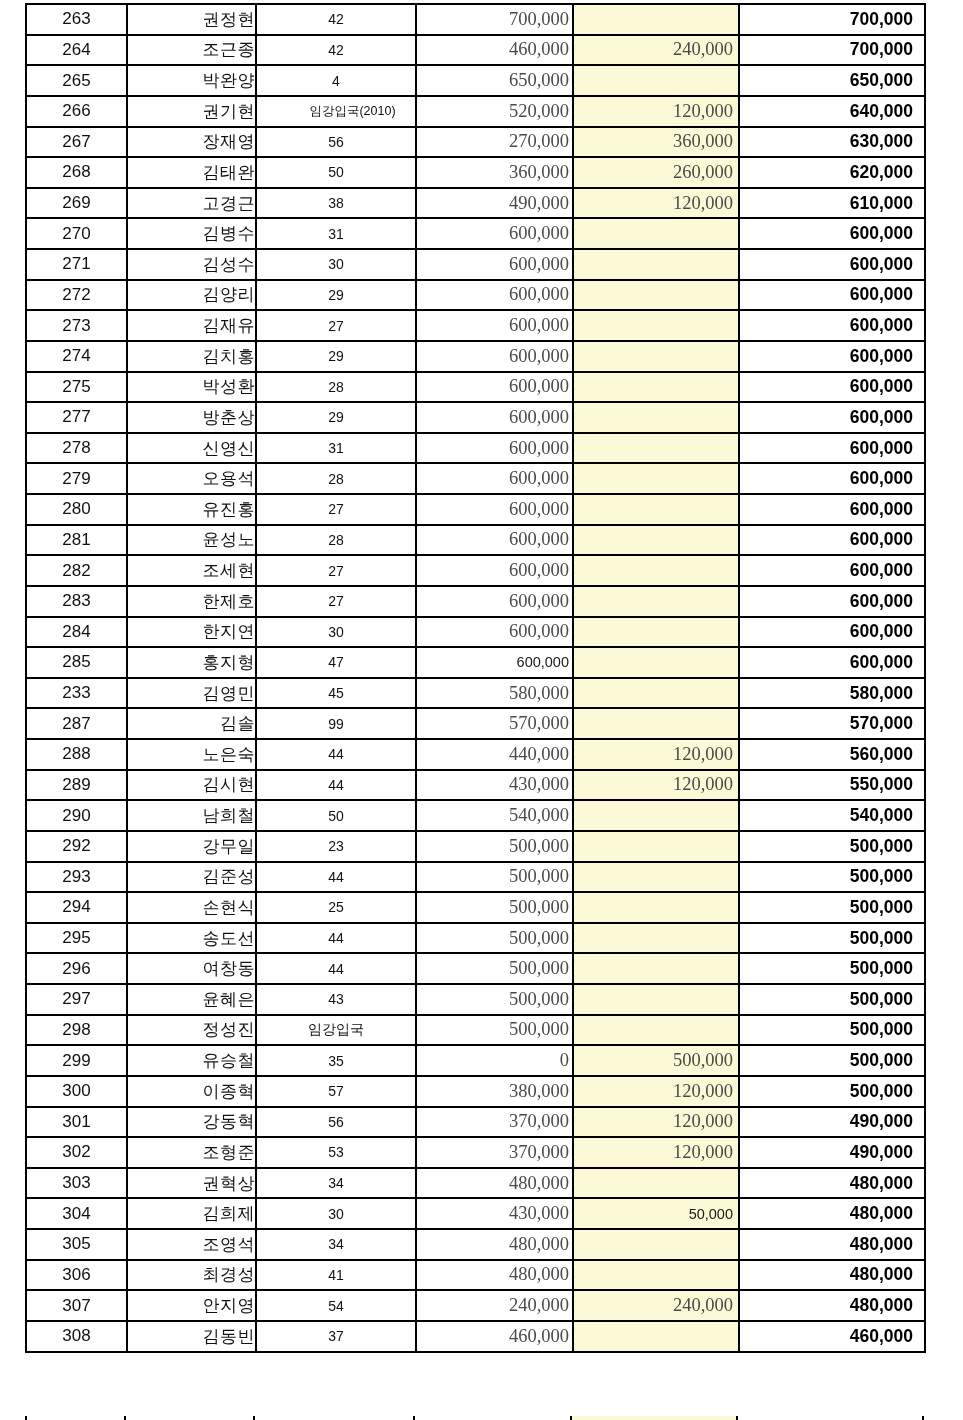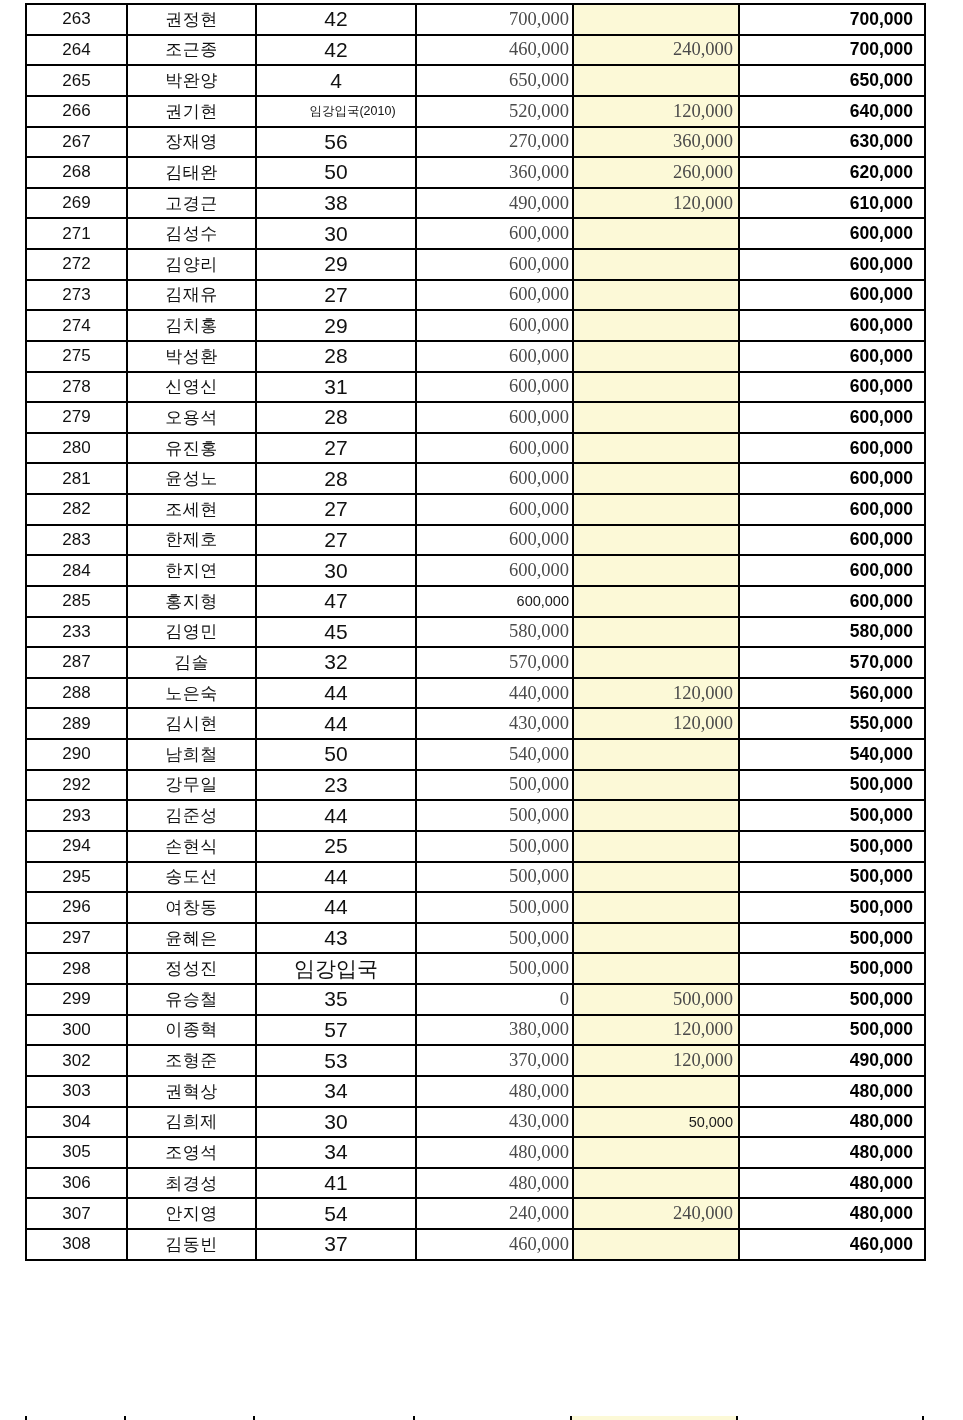--- a/index.html
+++ b/index.html
@@ -36,28 +36,28 @@
     white-space: nowrap;
     overflow: hidden;
     vertical-align: middle;
   }
   td.no {
     text-align: center;
     font-size: 17px;
     color: #111111;
   }
   td.name {
-    text-align: center;
+    text-align: right;
     font-size: 17px;
     color: #111111;
     letter-spacing: 0.5px;
   }
   td.age {
     text-align: center;
-    font-size: 21px;
+    font-size: 14px;
     color: #111111;
   }
   td.age.small { font-size: 12.5px; padding-left: 33px; }
 
   td.amt {
     text-align: right;
     font-family: "Liberation Serif", "DejaVu Serif", serif;
     font-size: 18.5px;
     color: #4a4a4a;
     padding-right: 4px;
@@ -160,20 +160,28 @@
     </tr>
         <tr class="data-row">
       <td class="no">269</td>
       <td class="name">고경근</td>
       <td class="age">38</td>
       <td class="amt a1">490,000</td>
       <td class="amt a2">120,000</td>
       <td class="total">610,000</td>
     </tr>
         <tr class="data-row">
+      <td class="no">270</td>
+      <td class="name">김병수</td>
+      <td class="age">31</td>
+      <td class="amt a1">600,000</td>
+      <td class="amt a2"></td>
+      <td class="total">600,000</td>
+    </tr>
+        <tr class="data-row">
       <td class="no">271</td>
       <td class="name">김성수</td>
       <td class="age">30</td>
       <td class="amt a1">600,000</td>
       <td class="amt a2"></td>
       <td class="total">600,000</td>
     </tr>
         <tr class="data-row">
       <td class="no">272</td>
       <td class="name">김양리</td>
@@ -195,20 +203,28 @@
       <td class="name">김치홍</td>
       <td class="age">29</td>
       <td class="amt a1">600,000</td>
       <td class="amt a2"></td>
       <td class="total">600,000</td>
     </tr>
         <tr class="data-row">
       <td class="no">275</td>
       <td class="name">박성환</td>
       <td class="age">28</td>
+      <td class="amt a1">600,000</td>
+      <td class="amt a2"></td>
+      <td class="total">600,000</td>
+    </tr>
+        <tr class="data-row">
+      <td class="no">277</td>
+      <td class="name">방춘상</td>
+      <td class="age">29</td>
       <td class="amt a1">600,000</td>
       <td class="amt a2"></td>
       <td class="total">600,000</td>
     </tr>
         <tr class="data-row">
       <td class="no">278</td>
       <td class="name">신영신</td>
       <td class="age">31</td>
       <td class="amt a1">600,000</td>
       <td class="amt a2"></td>
@@ -274,21 +290,21 @@
       <td class="no">233</td>
       <td class="name">김영민</td>
       <td class="age">45</td>
       <td class="amt a1">580,000</td>
       <td class="amt a2"></td>
       <td class="total">580,000</td>
     </tr>
         <tr class="data-row">
       <td class="no">287</td>
       <td class="name">김솔</td>
-      <td class="age">32</td>
+      <td class="age">99</td>
       <td class="amt a1">570,000</td>
       <td class="amt a2"></td>
       <td class="total">570,000</td>
     </tr>
         <tr class="data-row">
       <td class="no">288</td>
       <td class="name">노은숙</td>
       <td class="age">44</td>
       <td class="amt a1">440,000</td>
       <td class="amt a2">120,000</td>
@@ -374,20 +390,28 @@
       <td class="amt a2">500,000</td>
       <td class="total">500,000</td>
     </tr>
         <tr class="data-row">
       <td class="no">300</td>
       <td class="name">이종혁</td>
       <td class="age">57</td>
       <td class="amt a1">380,000</td>
       <td class="amt a2">120,000</td>
       <td class="total">500,000</td>
+    </tr>
+        <tr class="data-row">
+      <td class="no">301</td>
+      <td class="name">강동혁</td>
+      <td class="age">56</td>
+      <td class="amt a1">370,000</td>
+      <td class="amt a2">120,000</td>
+      <td class="total">490,000</td>
     </tr>
         <tr class="data-row">
       <td class="no">302</td>
       <td class="name">조형준</td>
       <td class="age">53</td>
       <td class="amt a1">370,000</td>
       <td class="amt a2">120,000</td>
       <td class="total">490,000</td>
     </tr>
         <tr class="data-row">

